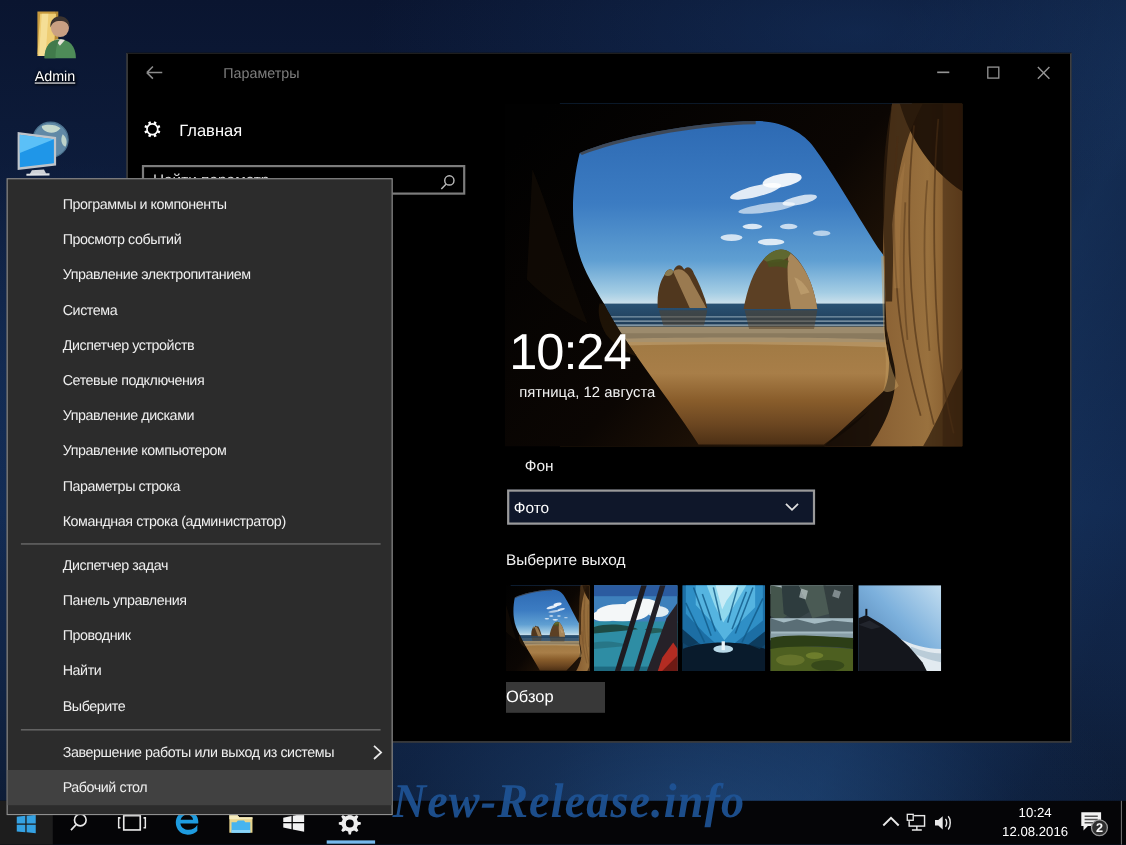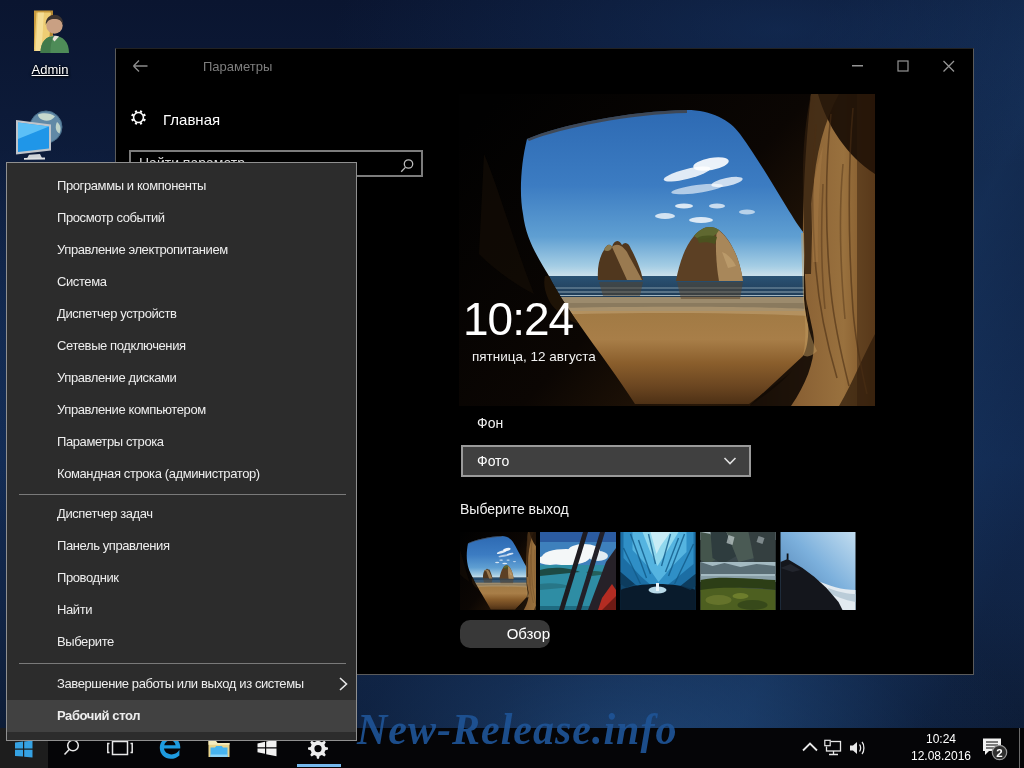--- a/index.html
+++ b/index.html
@@ -25,32 +25,32 @@
 #capbtns{position:absolute;right:1px;top:0px;}
 #glavrow{position:absolute;left:14px;top:60px;font-size:15px;color:#fff;}
 #glavtxt{position:absolute;left:47px;top:62px;font-size:15px;}
 #search{position:absolute;left:13px;top:101px;width:282px;height:23px;border:2px solid #7c7c7c;
  background:#000;color:#d8d8d8;font-size:14px;padding-left:8px;line-height:23px;}
 #searchmag{position:absolute;right:6px;top:6px;}
 
 #prev{position:absolute;left:343px;top:45px;width:416px;height:312px;}
 #fonlbl{position:absolute;left:345px;top:366px;font-size:14px;color:#f2f2f2;margin-left:16px;}
 #drop{position:absolute;left:345px;top:396px;width:272px;height:28px;border:2px solid #9a9a9a;
- background:#404040;font-size:14px;color:#fff;line-height:28px;padding-left:14px;}
+ background:#0f172a;font-size:14px;color:#fff;line-height:28px;padding-left:4px;}
 #droparrow{position:absolute;right:12px;top:9px;}
 #choose{position:absolute;left:344px;top:452px;font-size:14px;color:#f2f2f2;}
 .thumb{position:absolute;top:483px;width:76px;height:78px;}
 #obzor{position:absolute;left:344px;top:571px;width:90px;height:28px;background:#383838;
- color:#fff;font-size:15px;text-align:right;line-height:28px;border-radius:10px;}
+ color:#fff;font-size:15px;text-align:left;line-height:28px;}
 
 #menu{left:6px;top:162px;width:349px;height:577px;background:#2c2c2c;border:1px solid #909090;
  color:#eee;font-size:13px;letter-spacing:-0.4px;z-index:30;}
 #menu .mi{height:32px;line-height:32px;padding-left:50px;white-space:nowrap;}
 #menu .sep{height:1px;background:#7a7a7a;margin:4px 10px 3px 12px;}
-#menu .hl{background:#414141;font-weight:bold;}
+#menu .hl{background:#414141;}
 #menu .sp1{height:7px;}
 
 #bar{left:0;top:728px;width:1024px;height:40px;background:#050507;z-index:20;color:#fff;}
 #startcell{position:absolute;left:0;top:0;width:48px;height:40px;background:#1d1d1d;}
 .tbi{position:absolute;top:0;height:40px;}
 #setline{position:absolute;left:297px;top:36px;width:44px;height:3px;background:#76b9ed;}
 #clock{position:absolute;right:48px;top:3px;width:70px;text-align:center;font-size:12px;line-height:17px;}
 #rus{position:absolute;right:120px;top:11px;font-size:12.5px;margin-top:36px;}
 #sepline{position:absolute;right:4px;top:0px;width:1px;height:40px;background:#6b6b6b;}
 

